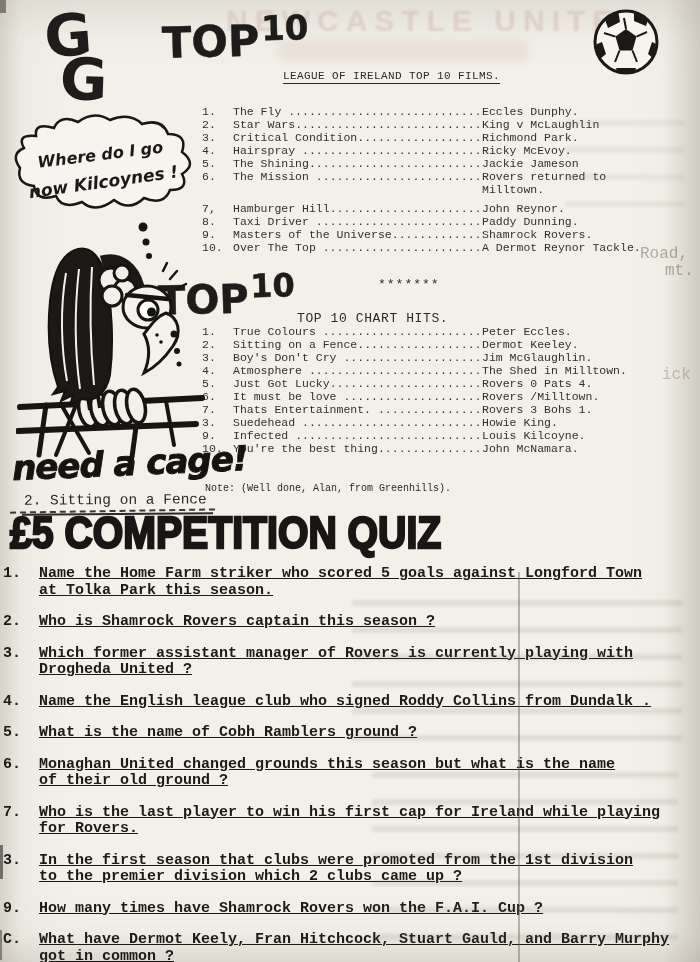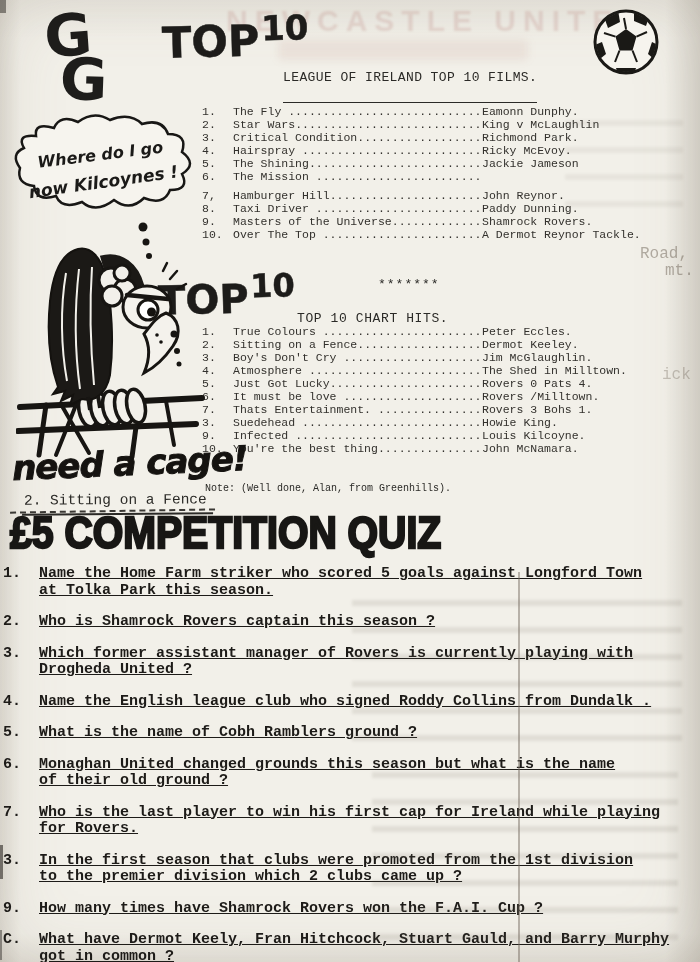--- a/index.html
+++ b/index.html
@@ -25,21 +25,21 @@
   .ghost-bar{left:278px;top:40px;width:250px;height:20px;background:rgba(168,88,82,.09);filter:blur(4px);border-radius:4px;}
 
   
   .top10{font-family:"DejaVu Sans", sans-serif;font-weight:bold;color:#1d1c1a;white-space:nowrap;transform:rotate(-1.5deg);-webkit-text-stroke:.5px #1d1c1a;}
   .top10 .word{font-size:43px;}
   .top10 .sup{font-size:34px;position:relative;top:-15px;left:2px;}
   .top10.second .word{font-size:40px;}
   .top10.second .sup{font-size:32px;}
 
   
-  .films-head{left:283px;top:70px;font-size:13px;letter-spacing:.4px;border-bottom:1.5px solid #2b2a27;padding-bottom:17px;color:#2b2a27;}
+  .films-head{left:283px;top:70px;font-size:11px;letter-spacing:.4px;border-bottom:1.5px solid #2b2a27;padding-bottom:1px;color:#2b2a27;}
   .sep{left:378px;top:277px;font-size:13px;letter-spacing:1px;color:#2b2a27;}
   .hits-head{left:297px;top:299px;font-size:13px;letter-spacing:.6px;color:#2b2a27;margin-top:12px;}
   .note{left:205px;top:483px;font-size:10px;color:#2b2a27;}
 
   
   .list{left:202px;width:482px;font-size:11.5px;line-height:13px;color:#33312d;}
   .list.films{top:105px;}
   .list.hits{top:325px;}
   .row{display:flex;align-items:flex-start;}
   .row .num{flex:0 0 31px;white-space:nowrap;}
@@ -125,21 +125,21 @@
       <line x1="25.5" y1="30.6" x2="14" y2="27"></line>
     </g>
   </svg>
 
   <div class="abs films-head">LEAGUE OF IRELAND TOP 10 FILMS.</div>
   <div class="abs list films">
 
   <div class="row">
       <span class="num">1.</span>
       <span class="td"><span>The Fly </span><span class="dots">............................................................</span></span>
-      <span class="val">Eamonn Dunphy.</span>
+      <span class="val">Eccles Dunphy.</span>
     </div>
       <div class="row">
       <span class="num">2.</span>
       <span class="td"><span>Star Wars</span><span class="dots">............................................................</span></span>
       <span class="val">King v McLaughlin</span>
     </div>
       <div class="row">
       <span class="num">3.</span>
       <span class="td"><span>Critical Condition</span><span class="dots">............................................................</span></span>
       <span class="val">Richmond Park.</span>
@@ -150,20 +150,22 @@
       <span class="val">Ricky McEvoy.</span>
     </div>
       <div class="row">
       <span class="num">5.</span>
       <span class="td"><span>The Shining</span><span class="dots">............................................................</span></span>
       <span class="val">Jackie Jameson</span>
     </div>
       <div class="row">
       <span class="num">6.</span>
       <span class="td"><span>The Mission </span><span class="dots">............................................................</span></span>
+      <span class="val">Rovers returned to
+Milltown.</span>
     </div>
       <div class="row">
       <span class="num">7,</span>
       <span class="td"><span>Hamburger Hill</span><span class="dots">............................................................</span></span>
       <span class="val">John Reynor.</span>
     </div>
       <div class="row">
       <span class="num">8.</span>
       <span class="td"><span>Taxi Driver </span><span class="dots">............................................................</span></span>
       <span class="val">Paddy Dunning.</span>

